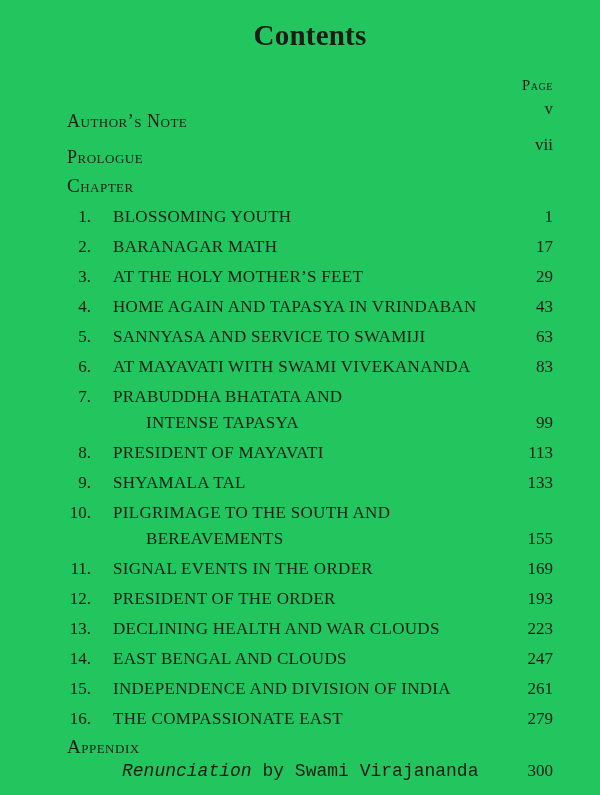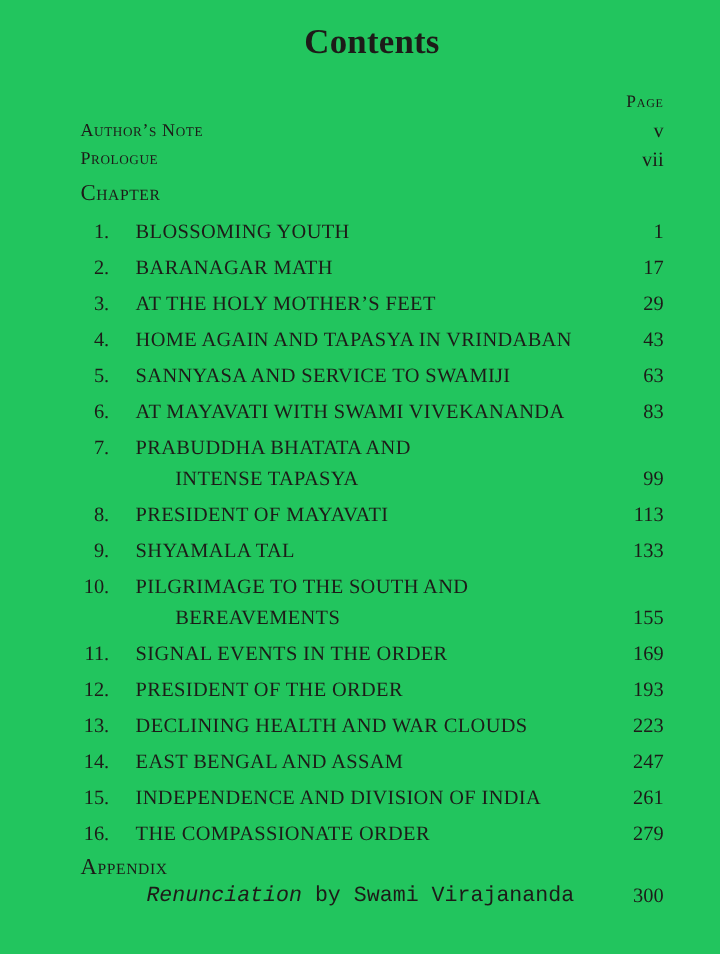--- a/index.html
+++ b/index.html
@@ -34,23 +34,24 @@
     font-size: 14.5px;
     line-height: 14px;
     letter-spacing: 0.6px;
   }
 
   .front-matter { margin-top: 5px; }
   .front-row { display: flex; line-height: 24px; }
   .front-label {
     flex: 1;
     font-variant: small-caps;
-    font-size: 15px;
+    font-size: 18px;
     letter-spacing: 0.5px;
     white-space: nowrap;
+    margin-top: 12px;
   }
   .front-page { width: 46px; text-align: right; font-size: 17px; }
 
   .section-heading {
     font-variant: small-caps;
     font-size: 19px;
     line-height: 21px;
     letter-spacing: 0.5px;
   }
   .chapter-heading { margin-top: 6px; }
@@ -179,31 +180,31 @@
         <span class="chapter-title"><span>PRESIDENT OF THE ORDER</span></span>
         <span class="chapter-page">193</span>
     </div>
     <div class="toc-row">
       <span class="chapter-num">13.</span>
         <span class="chapter-title"><span>DECLINING HEALTH AND WAR CLOUDS</span></span>
         <span class="chapter-page">223</span>
     </div>
     <div class="toc-row">
       <span class="chapter-num">14.</span>
-        <span class="chapter-title"><span>EAST BENGAL AND ASSAM</span></span>
+        <span class="chapter-title"><span>EAST BENGAL AND CLOUDS</span></span>
         <span class="chapter-page">247</span>
     </div>
     <div class="toc-row">
       <span class="chapter-num">15.</span>
         <span class="chapter-title"><span>INDEPENDENCE AND DIVISION OF INDIA</span></span>
         <span class="chapter-page">261</span>
     </div>
     <div class="toc-row">
       <span class="chapter-num">16.</span>
-        <span class="chapter-title"><span>THE COMPASSIONATE ORDER</span></span>
+        <span class="chapter-title"><span>THE COMPASSIONATE EAST</span></span>
         <span class="chapter-page">279</span>
     </div>
   </div>
 
   <div class="section-heading appendix-heading">Appendix</div>
 
   <div class="appendix-row">
     <span class="appendix-item"><span class="italic">Renunciation</span><span> by Swami Virajananda</span></span>
       <span class="chapter-page">300</span>
   </div>

